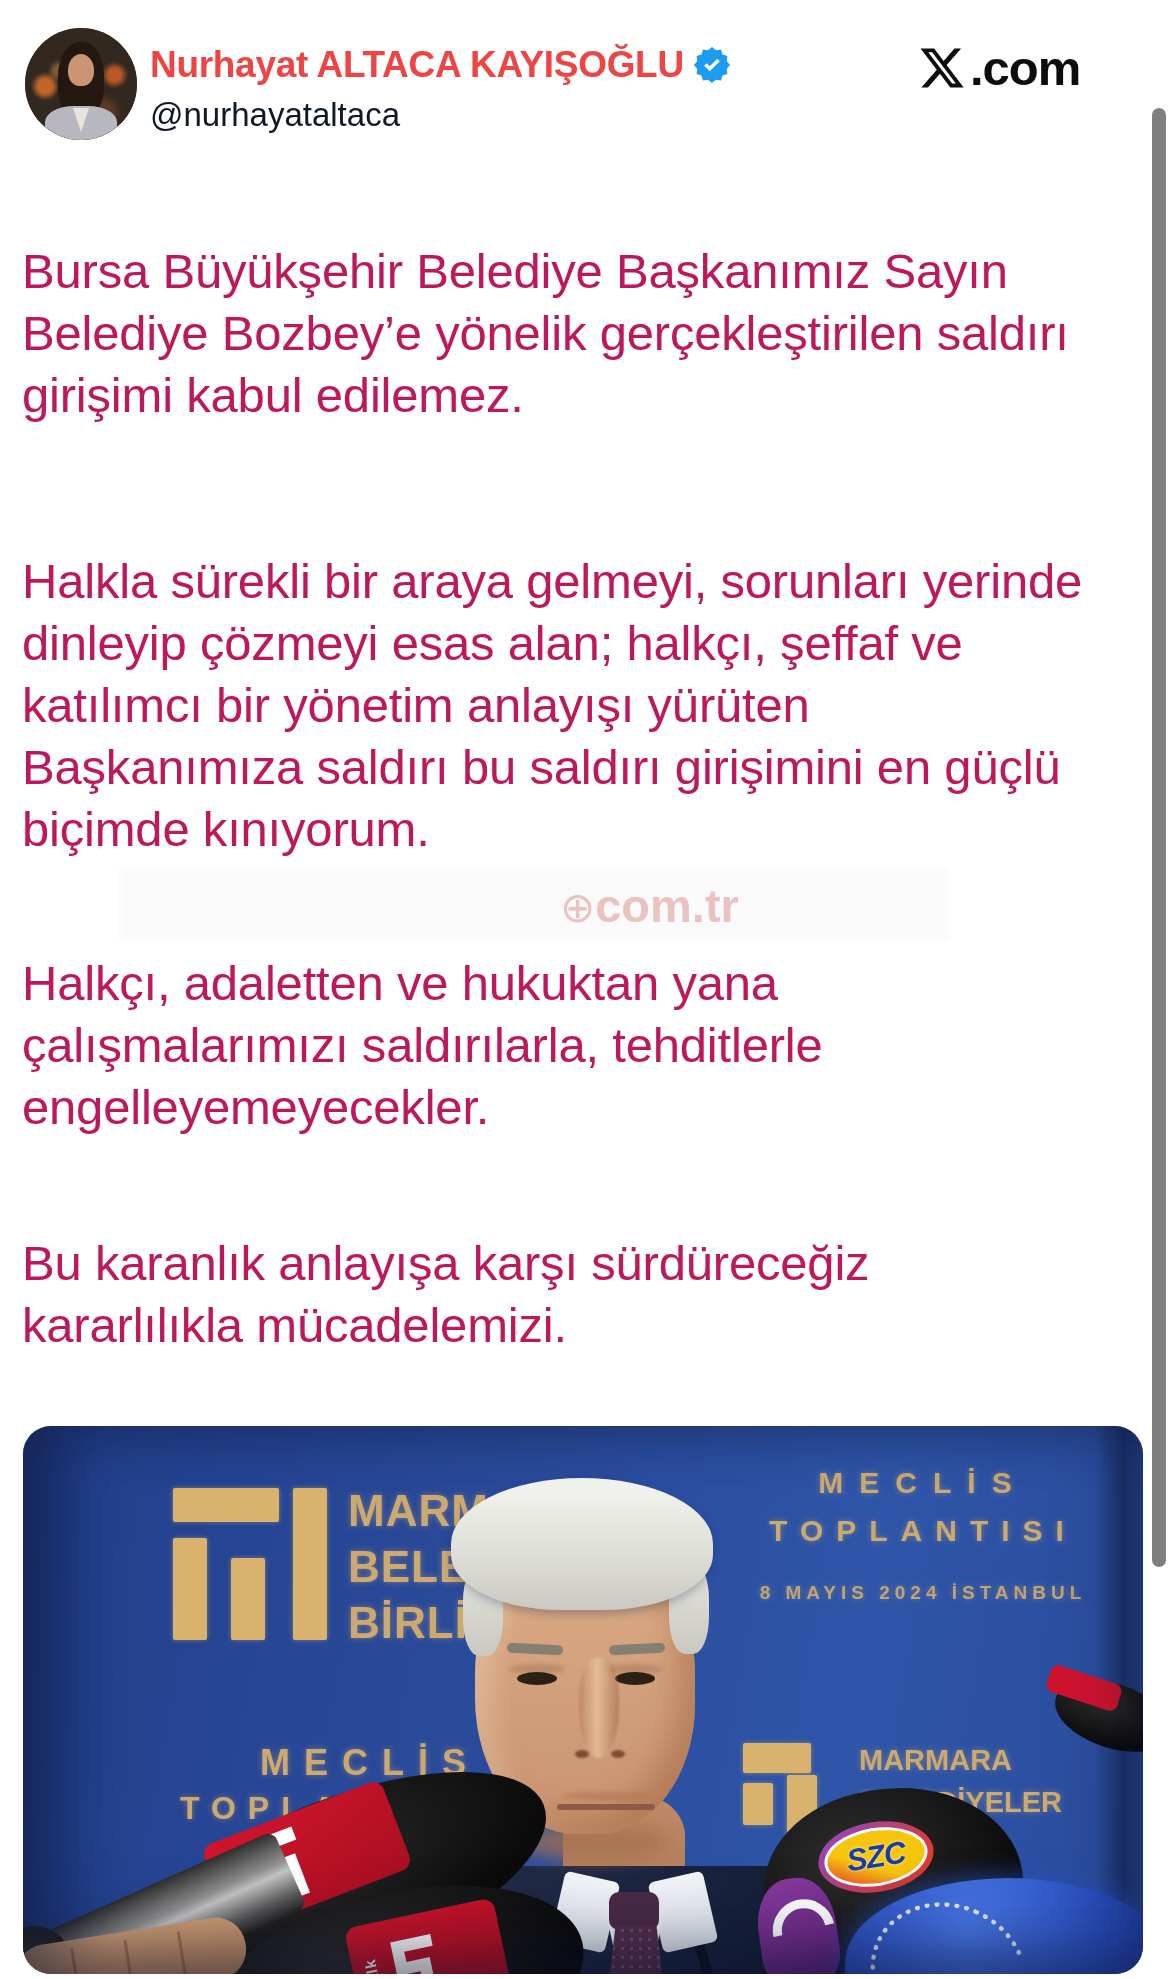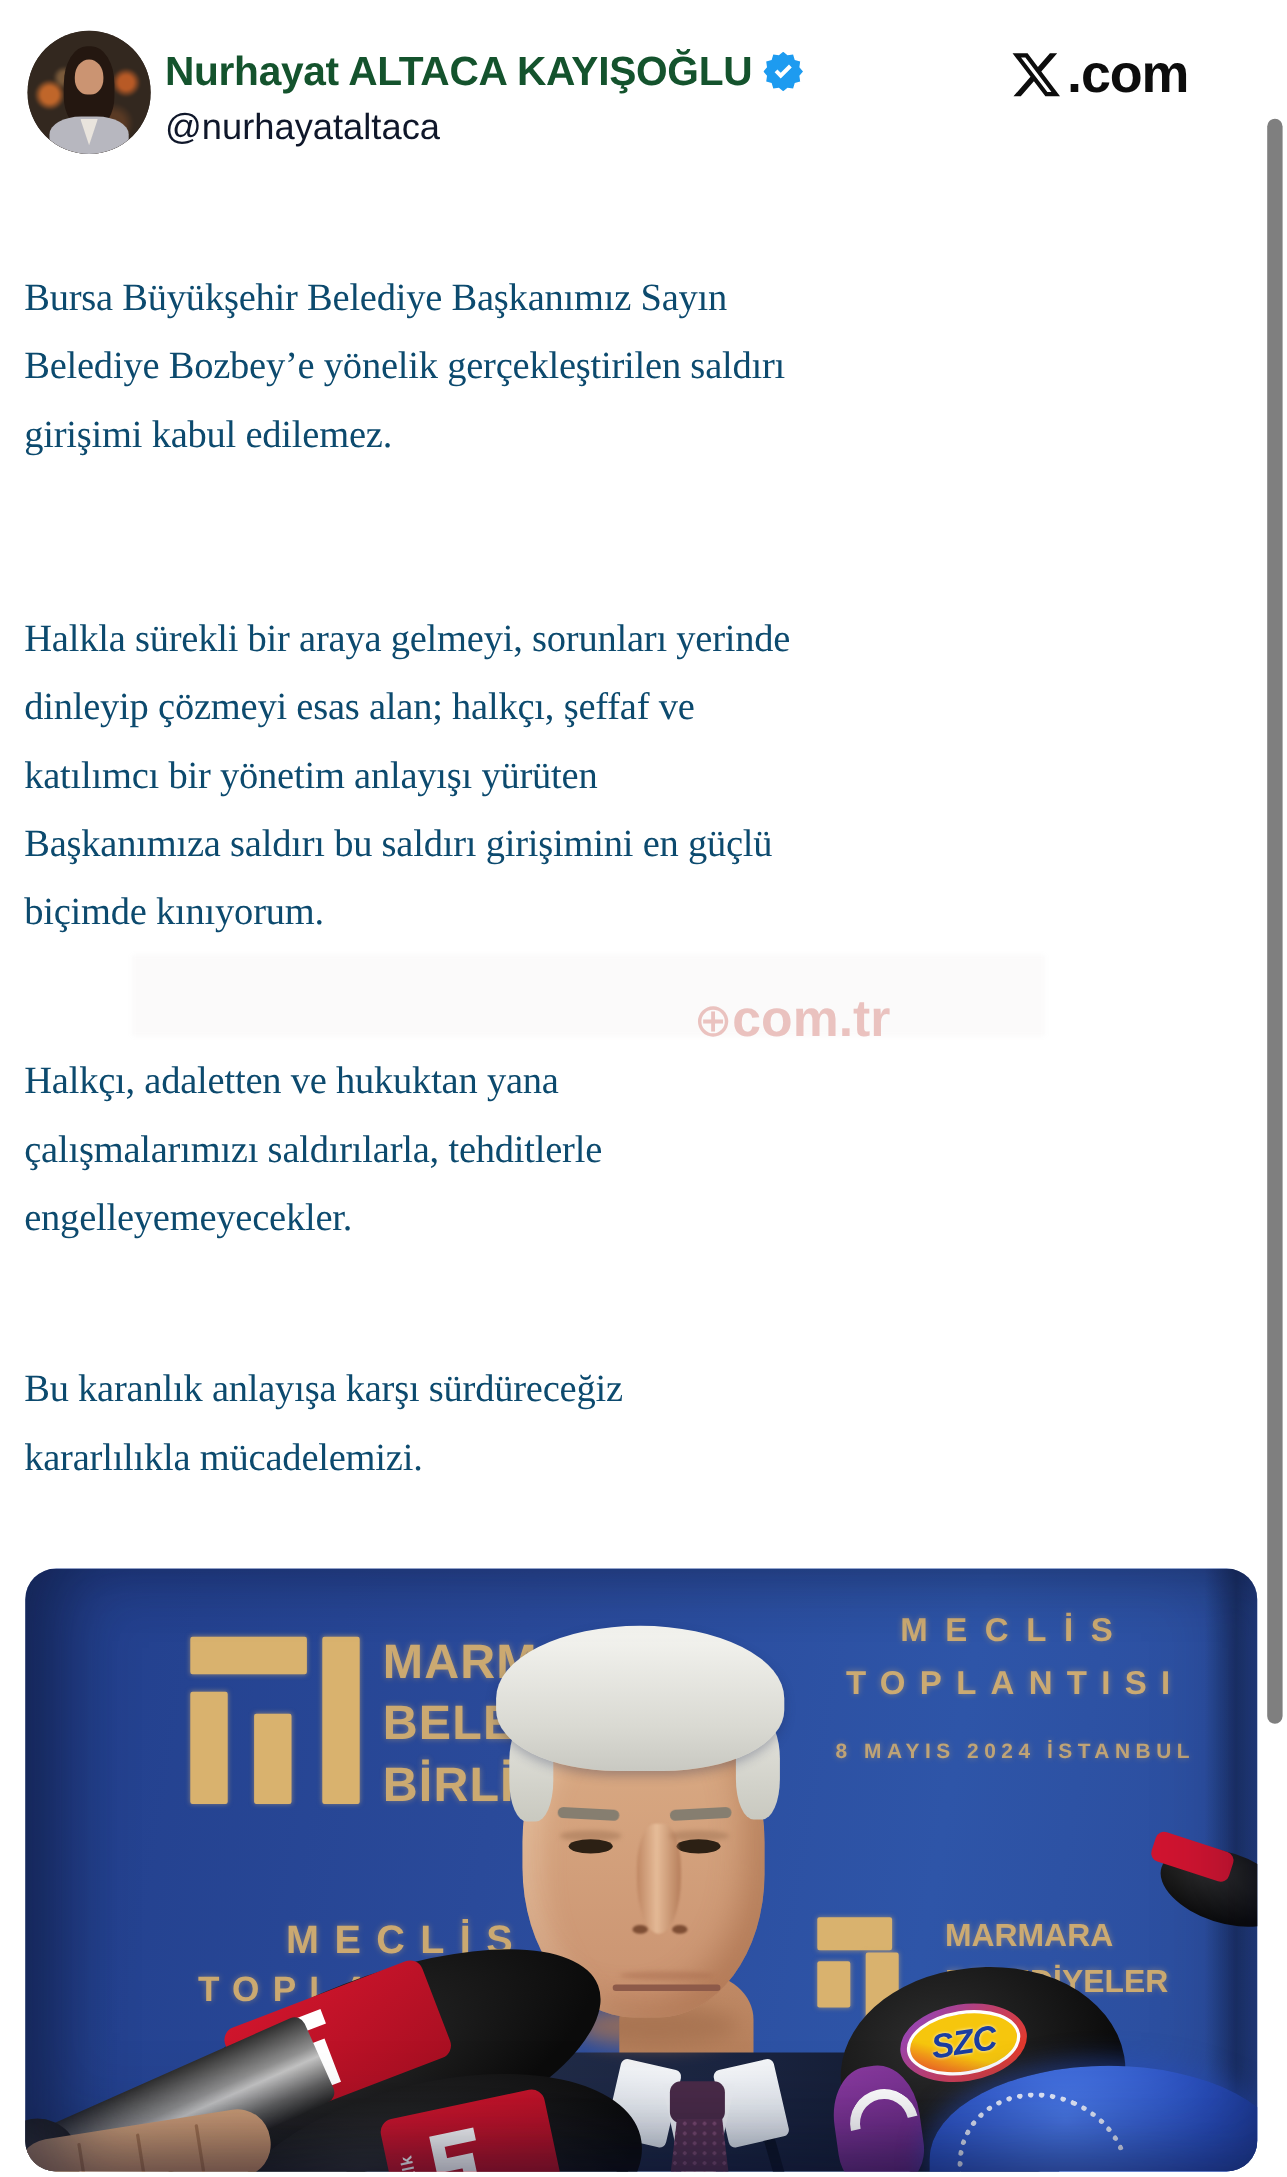--- a/index.html
+++ b/index.html
@@ -20,34 +20,34 @@
   #avatar .hair{position:absolute;left:33px;top:14px;width:46px;height:74px;background:#241710;
      border-radius:46% 46% 38% 38%;}
   #avatar .face{position:absolute;left:43px;top:26px;width:26px;height:32px;background:#cb9472;
      border-radius:50% 50% 44% 44%;}
   #avatar .blazer{position:absolute;left:20px;top:78px;width:72px;height:40px;background:#b7b7bf;
      border-radius:40% 40% 0 0;}
   #avatar .shirt{position:absolute;left:48px;top:80px;width:16px;height:24px;background:#e9e4dd;
      clip-path:polygon(0 0,100% 0,50% 100%);}
 
   #name-row{left:150px;top:42px;height:46px;display:flex;align-items:center;gap:10px;}
-  #display-name{font-size:37px;font-weight:700;letter-spacing:-0.3px;color:#14532d;white-space:nowrap;}
+  #display-name{font-size:37px;font-weight:700;letter-spacing:-0.3px;color:#ef4444;white-space:nowrap;}
   #handle{left:150px;top:96px;font-size:33px;color:#0f172a;}
 
   #xcom{left:918px;top:40px;display:flex;align-items:center;gap:4px;}
   #xcom .xword{font-size:49px;font-weight:800;letter-spacing:-1px;color:#0d0d0d;}
 
   
-  .tline{left:22px;width:1110px;height:62px;font-size:35px;line-height:62px;letter-spacing:-0.2px;
-         color:#0c4a6e;white-space:nowrap;font-family:Liberation Serif, serif;}
+  .tline{left:22px;width:1110px;height:62px;font-size:49px;line-height:62px;letter-spacing:-0.2px;
+         color:#be185d;white-space:nowrap;}
 
   
   #wm-band{left:120px;top:868px;width:830px;height:74px;background:rgba(180,160,160,0.05);filter:blur(2px);}
-  #wm{left:580px;top:878px;width:280px;text-align:center;font-size:47px;font-weight:700;
-      color:rgba(223,156,152,0.6);letter-spacing:0;margin-top:20px;}
+  #wm{left:560px;top:878px;width:280px;text-align:left;font-size:47px;font-weight:700;
+      color:rgba(223,156,152,0.6);letter-spacing:0;}
   #wm .globe{font-size:42px;font-weight:400;}
 
   
   #photo{left:23px;top:1426px;width:1120px;height:548px;border-radius:28px;overflow:hidden;
      background:linear-gradient(100deg,#223f8c,#2a4a9a 38%,#2e55a8 72%,#2b4c9c);}
   .gold{color:#d9b26e;font-weight:700;text-shadow:0 0 6px rgba(217,178,110,0.5);}
   .goldbar{background:#d9b26e;border-radius:2px;box-shadow:0 0 5px rgba(217,178,110,.5);}
   .blurtxt{filter:blur(0.6px);opacity:.92;}
 
   

